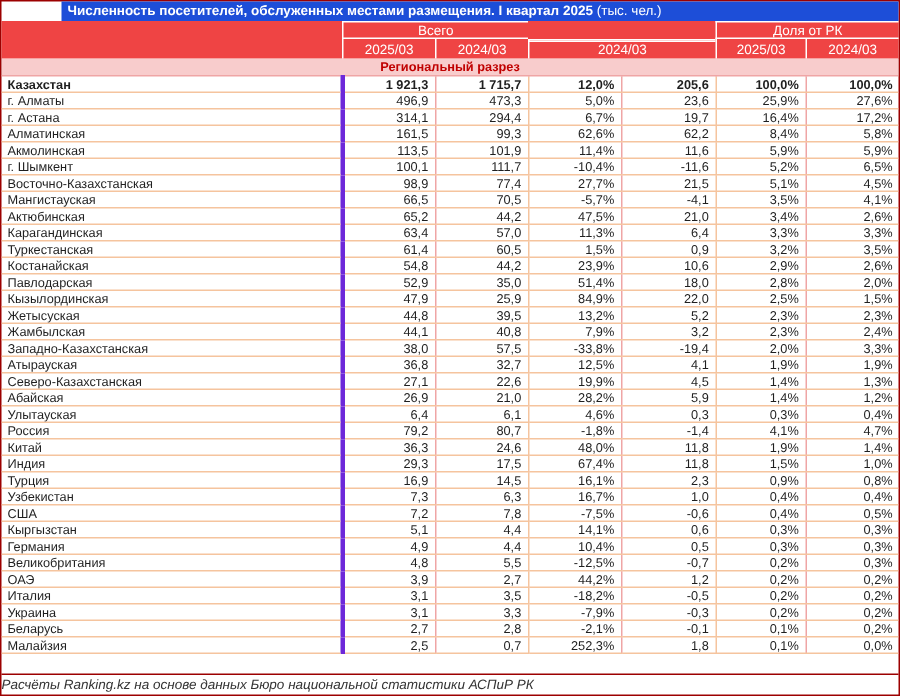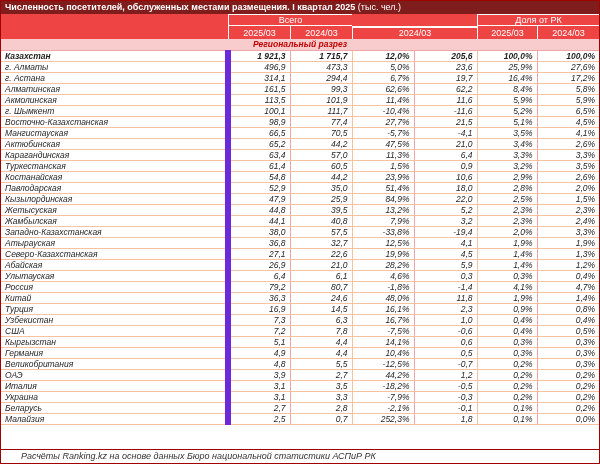--- a/index.html
+++ b/index.html
@@ -11,25 +11,26 @@
     overflow:hidden;
   }
   .frame {
     width:600px; height:464px;
     border:1px solid #9c0000;
     background:#fff;
     display:flex; flex-direction:column;
   }
   
   .title-bar {
-    background:#7f1d1d; color:#fff;
+    background:#1d4ed8; color:#fff;
     height:13px; line-height:13px;
     font-size:9px; padding-left:4px;
     white-space:nowrap; overflow:hidden;
     flex:0 0 auto;
+    margin-left:40px;
   }
   .title-main { font-weight:bold; }
   .title-unit { font-weight:normal; }
   .hdr-grid {
     display:grid;
     grid-template-columns:227px 62px 62px 62px 63px 60px 62px;
     grid-template-rows:12px 13px;
     background:#ef4444; color:#fff;
     font-size:9px;
     flex:0 0 auto;
@@ -41,52 +42,52 @@
   .h-name { grid-column:1; grid-row:1 / 3; }
   .h-vsego   { grid-column:2 / 4; grid-row:1; border-top:1px solid #fff; border-left:1px solid #fff; border-bottom:1px solid #fff; }
   .h-prirost { grid-column:4 / 6; grid-row:1; border-top:1px solid #fff; border-left:1px solid #fff; border-bottom:1px solid #fff;margin-top:12px; }
   .h-dolya   { grid-column:6 / 8; grid-row:1; border-top:1px solid #fff; border-left:1px solid #fff; border-bottom:1px solid #fff; }
   .h-s1 { grid-column:2; grid-row:2; border-left:1px solid #fff; }
   .h-s2 { grid-column:3; grid-row:2; border-left:1px solid #fff; }
   .h-s3 { grid-column:4 / 6; grid-row:2; border-left:1px solid #fff; }
   .h-s4 { grid-column:6; grid-row:2; border-left:1px solid #fff; }
   .h-s5 { grid-column:7; grid-row:2; border-left:1px solid #fff; }
   
-  .tbl-wrap { flex:1 1 auto; overflow:hidden;font-style:italic; }
+  .tbl-wrap { flex:1 1 auto; overflow:hidden; }
   table {
     width:100%; border-collapse:collapse; table-layout:fixed;
     font-size:8.5px;
   }
   col.c-name { width:227px; }
   col.c-v1 { width:62px; } col.c-v2 { width:62px; }
   col.c-p1 { width:62px; } col.c-p2 { width:63px; }
   col.c-d1 { width:60px; } col.c-d2 { width:62px; }
   td {
     height:10.3px; line-height:10px;
     padding:0 4px;
     border-bottom:1px solid #f5c49e;
     white-space:nowrap; overflow:hidden;
   }
-  td.name { text-align:left; border-right:6px solid #6d28d9; }
+  td.name { text-align:left; border-right:3px solid #6d28d9; }
   td.num  { text-align:right; }
   td.gsep { border-right:1px solid #efa5a5; }
   td.isep { border-right:1px solid #f5c49e; }
   tr.section-row td {
     background:#f8cccc; color:#c00000; font-weight:bold;
     text-align:center; border-bottom:1px solid #efa5a5;
     height:11px;
   }
   tr.bold td { font-weight:bold; }
   
   .footer {
     flex:0 0 auto;
     border-top:1px solid #9c0000;
     font-size:9px; font-style:italic;
     height:14px; line-height:13px;
-    padding-left:20px; color:#333;
+    padding-left:0; color:#333;
     white-space:nowrap; overflow:hidden;
   }
 </style>
 </head>
 <body>
 
 <div class="frame">
 
   <div class="title-bar">
     <span class="title-main">Численность посетителей, обслуженных местами размещения. I квартал 2025</span><span class="title-unit"> (тыс. чел.)</span>
@@ -320,20 +321,29 @@
           <tr>
             <td class="name">Китай</td>
             <td class="num gsep">36,3</td>
             <td class="num isep">24,6</td>
             <td class="num gsep">48,0%</td>
             <td class="num isep">11,8</td>
             <td class="num gsep">1,9%</td>
             <td class="num ">1,4%</td>
           </tr>
           <tr>
+            <td class="name">Индия</td>
+            <td class="num gsep">29,3</td>
+            <td class="num isep">17,5</td>
+            <td class="num gsep">67,4%</td>
+            <td class="num isep">11,8</td>
+            <td class="num gsep">1,5%</td>
+            <td class="num ">1,0%</td>
+          </tr>
+          <tr>
             <td class="name">Турция</td>
             <td class="num gsep">16,9</td>
             <td class="num isep">14,5</td>
             <td class="num gsep">16,1%</td>
             <td class="num isep">2,3</td>
             <td class="num gsep">0,9%</td>
             <td class="num ">0,8%</td>
           </tr>
           <tr>
             <td class="name">Узбекистан</td>

